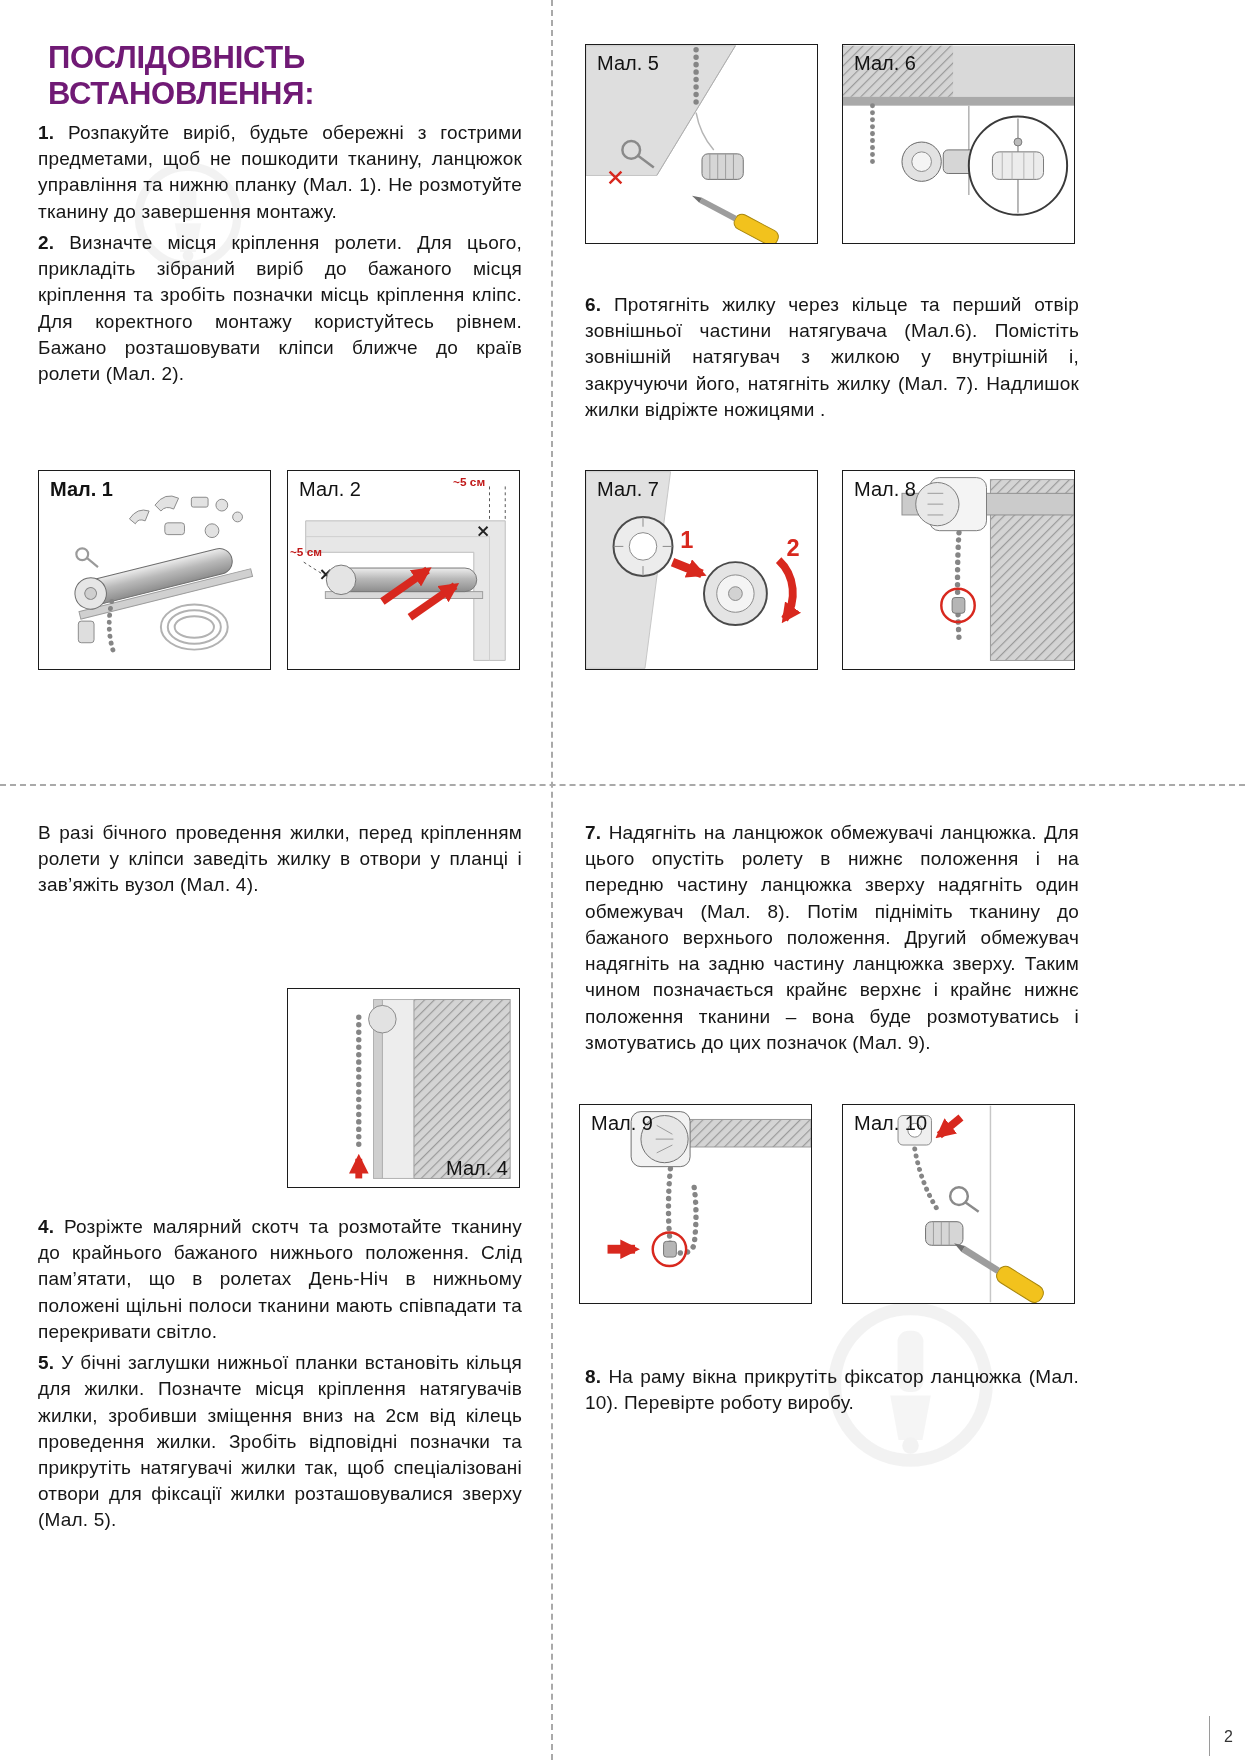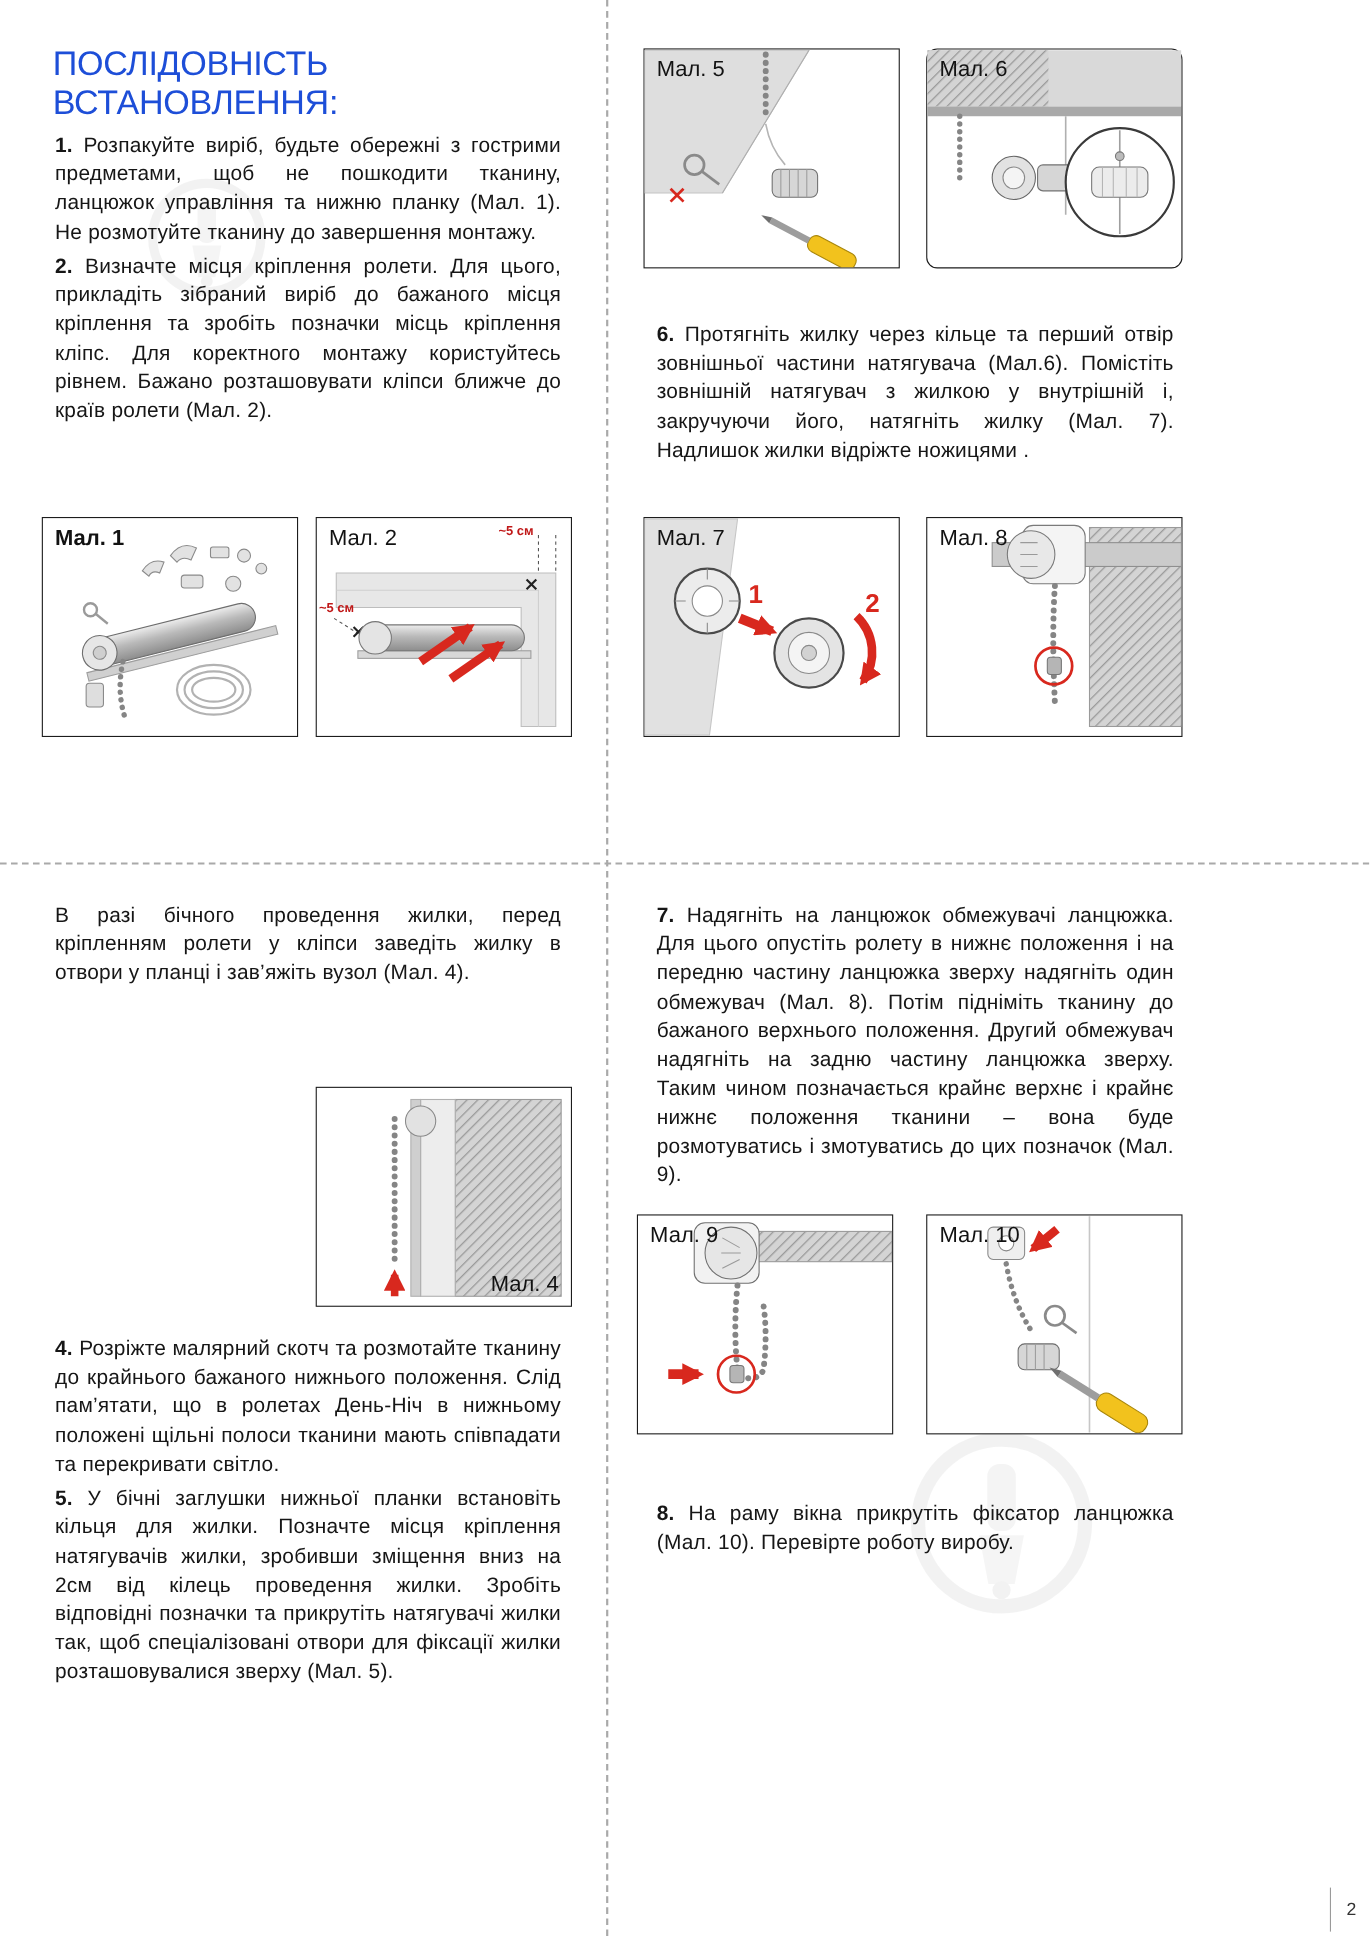--- a/index.html
+++ b/index.html
@@ -18,29 +18,29 @@
   .divider-v {
     position: absolute; left: 551px; top: 0; height: 100%; width: 0;
     border-left: 2px dashed #a9a9a9;
   }
   .divider-h {
     position: absolute; top: 784px; left: 0; width: 100%; height: 0;
     border-top: 2px dashed #a9a9a9;
   }
   .title {
     position: absolute; left: 48px; top: 40px; width: 482px;
-    font-size: 31px; font-weight: 400; letter-spacing: -0.3px; color: #1d4ed8;
+    font-size: 31px; font-weight: 700; letter-spacing: -0.3px; color: #701a75;
     z-index: 2;
   }
   .tb {
     position: absolute; text-align: justify;
     font-size: 19px; line-height: 1.38; letter-spacing: 0.2px;
     color: #161616; z-index: 2;
   }
-  .tb p { margin: 0 12px 5px; }
+  .tb p { margin: 0 0 5px; }
   .tb .n { font-weight: bold; }
   .figbox {
     position: absolute; width: 233px; height: 200px;
     border: 1.5px solid #1c1c1c; background: #fff; z-index: 2;
   }
   .figbox svg { position: absolute; left: 0; top: 0; width: 100%; height: 100%; }
   .figlabel {
     position: absolute; top: 7px; left: 11px;
     font-size: 20px; color: #121212; font-style: normal;
   }
@@ -209,21 +209,21 @@
       </g>
       <g transform="translate(152,176) rotate(28)">
         <rect x="0" y="-8" width="48" height="16" rx="7" fill="#f2c21d" stroke="#a8860b"></rect>
         <rect x="-40" y="-3" width="40" height="6" fill="#9d9d9d"></rect>
         <path d="M-40 -3 l-10 3 10 3 z" fill="#6f6f6f"></path>
       </g>
     </svg>
     <figcaption class="figlabel">Мал. 5</figcaption>
   </figure>
 
-  <figure class="figbox" style="left:842px; top:44px;border-radius:10px;">
+  <figure class="figbox" style="left:842px; top:44px;">
     <svg viewBox="0 0 235 200">
       <rect x="0" y="0" width="235" height="52" fill="#d9d9d9"></rect>
       <rect x="0" y="0" width="112" height="52" fill="url(#hatch)"></rect>
       <rect x="0" y="52" width="235" height="9" fill="#a9a9a9"></rect>
       <path d="M128 61 V152" stroke="#b0b0b0" stroke-width="1.5" fill="none"></path>
       <path d="M30 61 V118" stroke="#858585" stroke-width="5" stroke-dasharray="0.1 7" stroke-linecap="round" fill="none"></path>
       <circle cx="80" cy="118" r="20" fill="#e2e2e2" stroke="#666"></circle>
       <circle cx="80" cy="118" r="10" fill="#f4f4f4" stroke="#8a8a8a"></circle>
       <rect x="102" y="106" width="36" height="24" rx="5" fill="#d6d6d6" stroke="#707070"></rect>
       <g>

